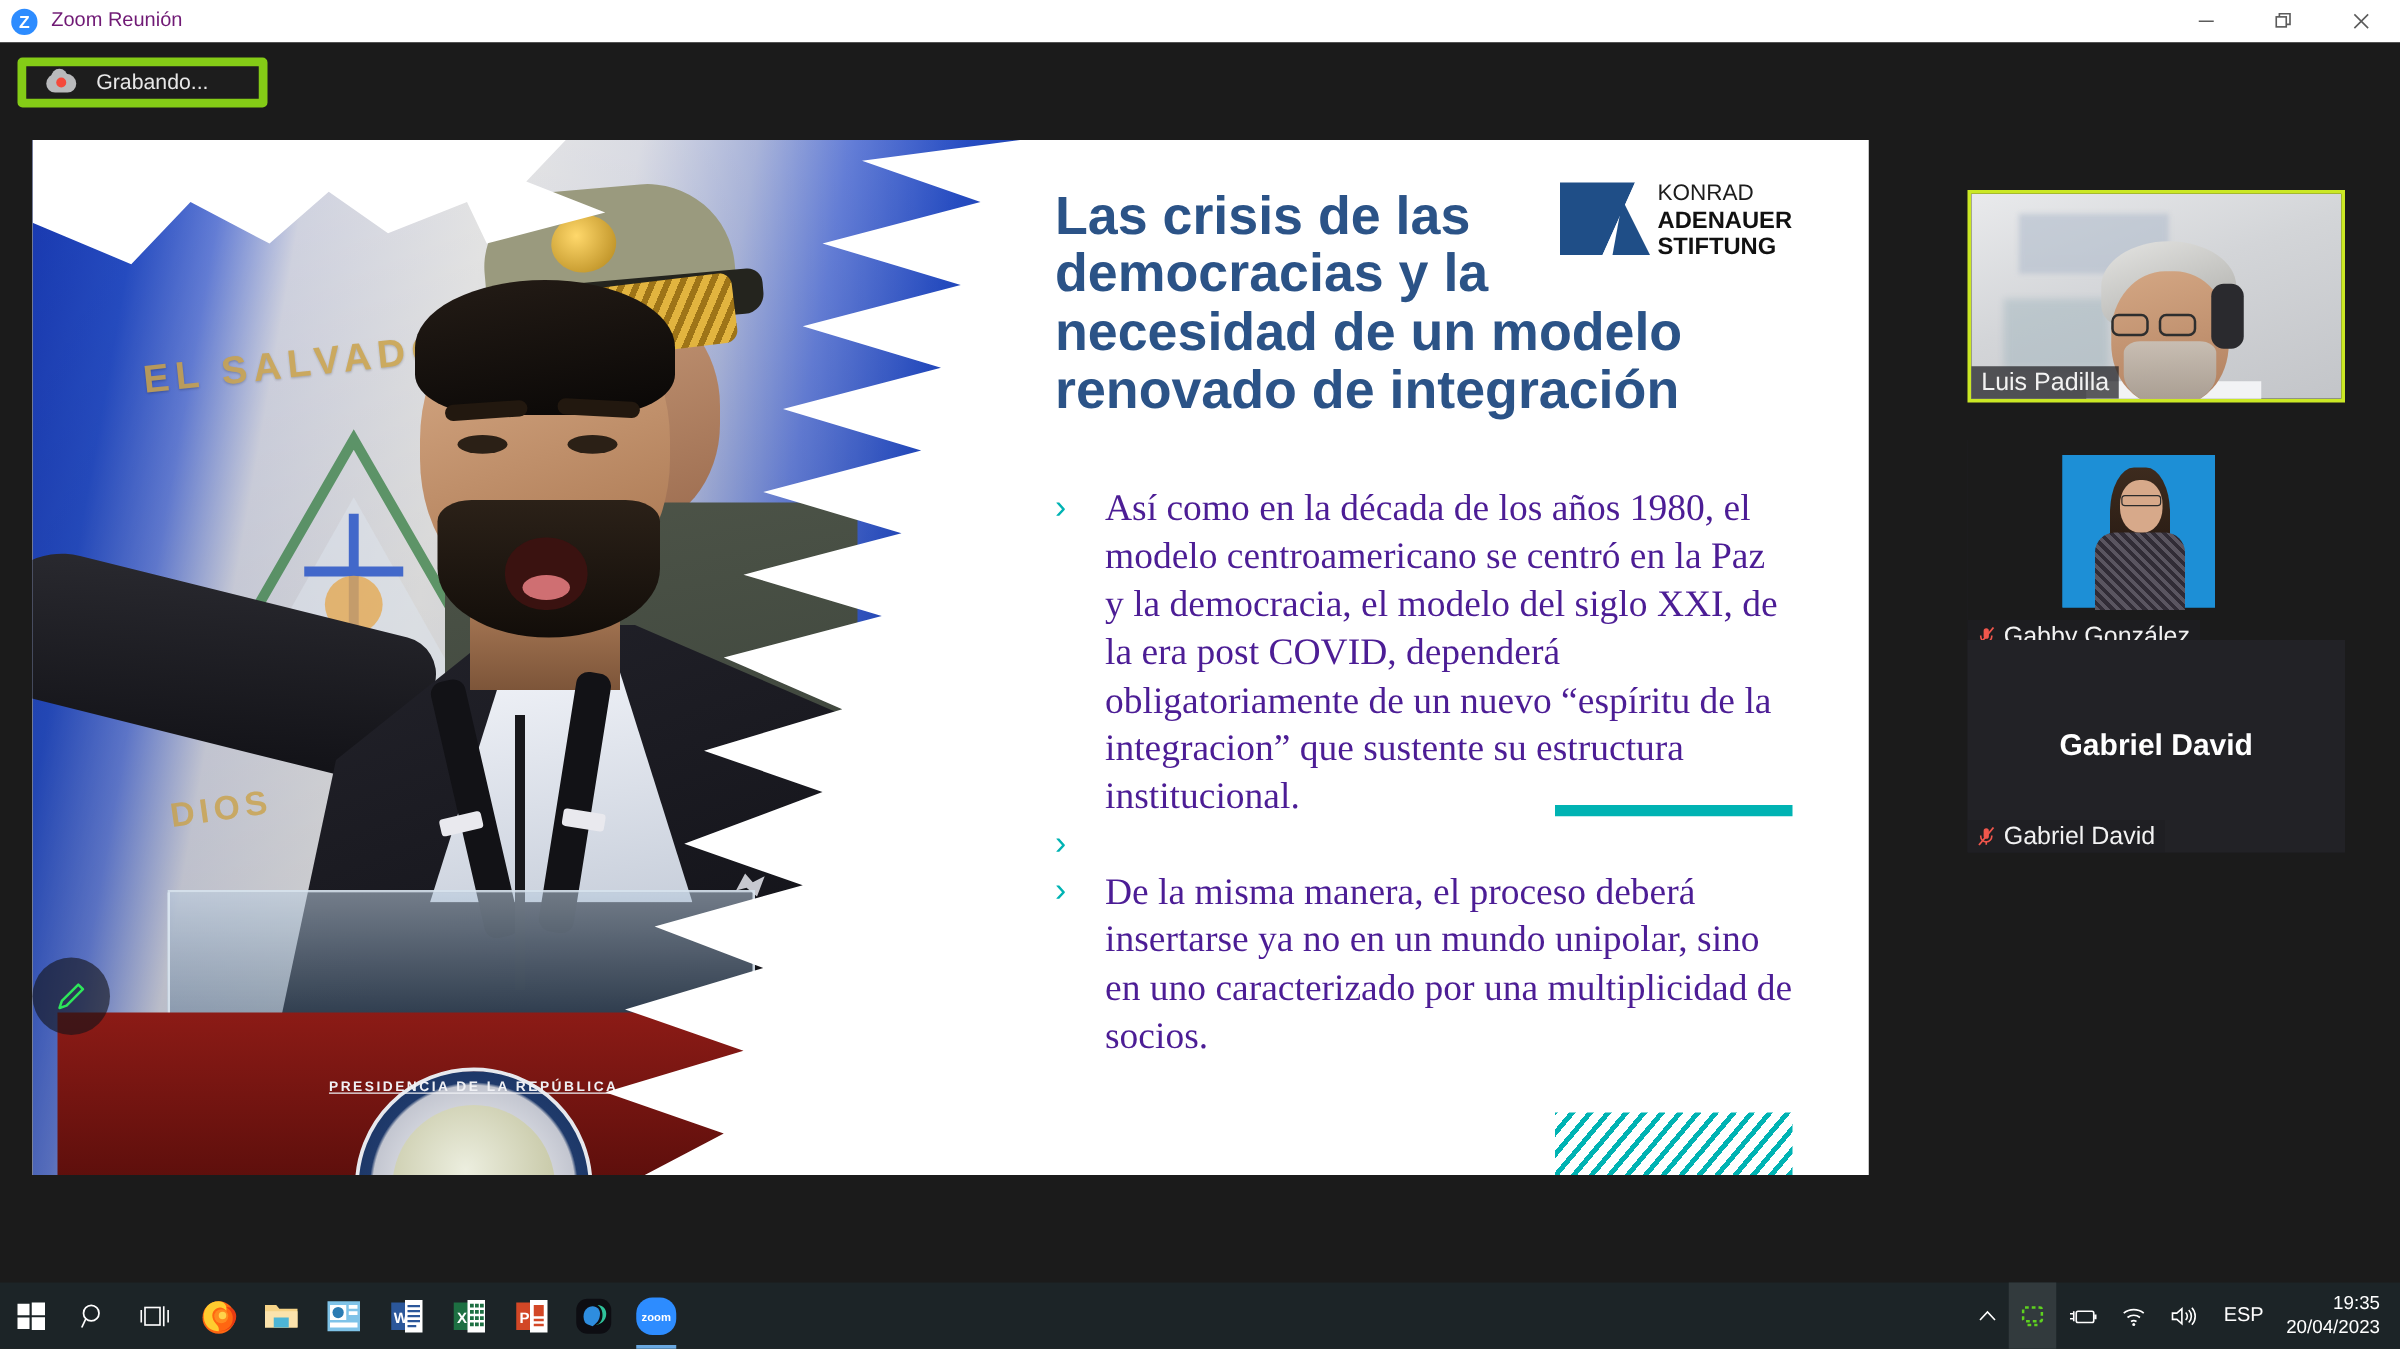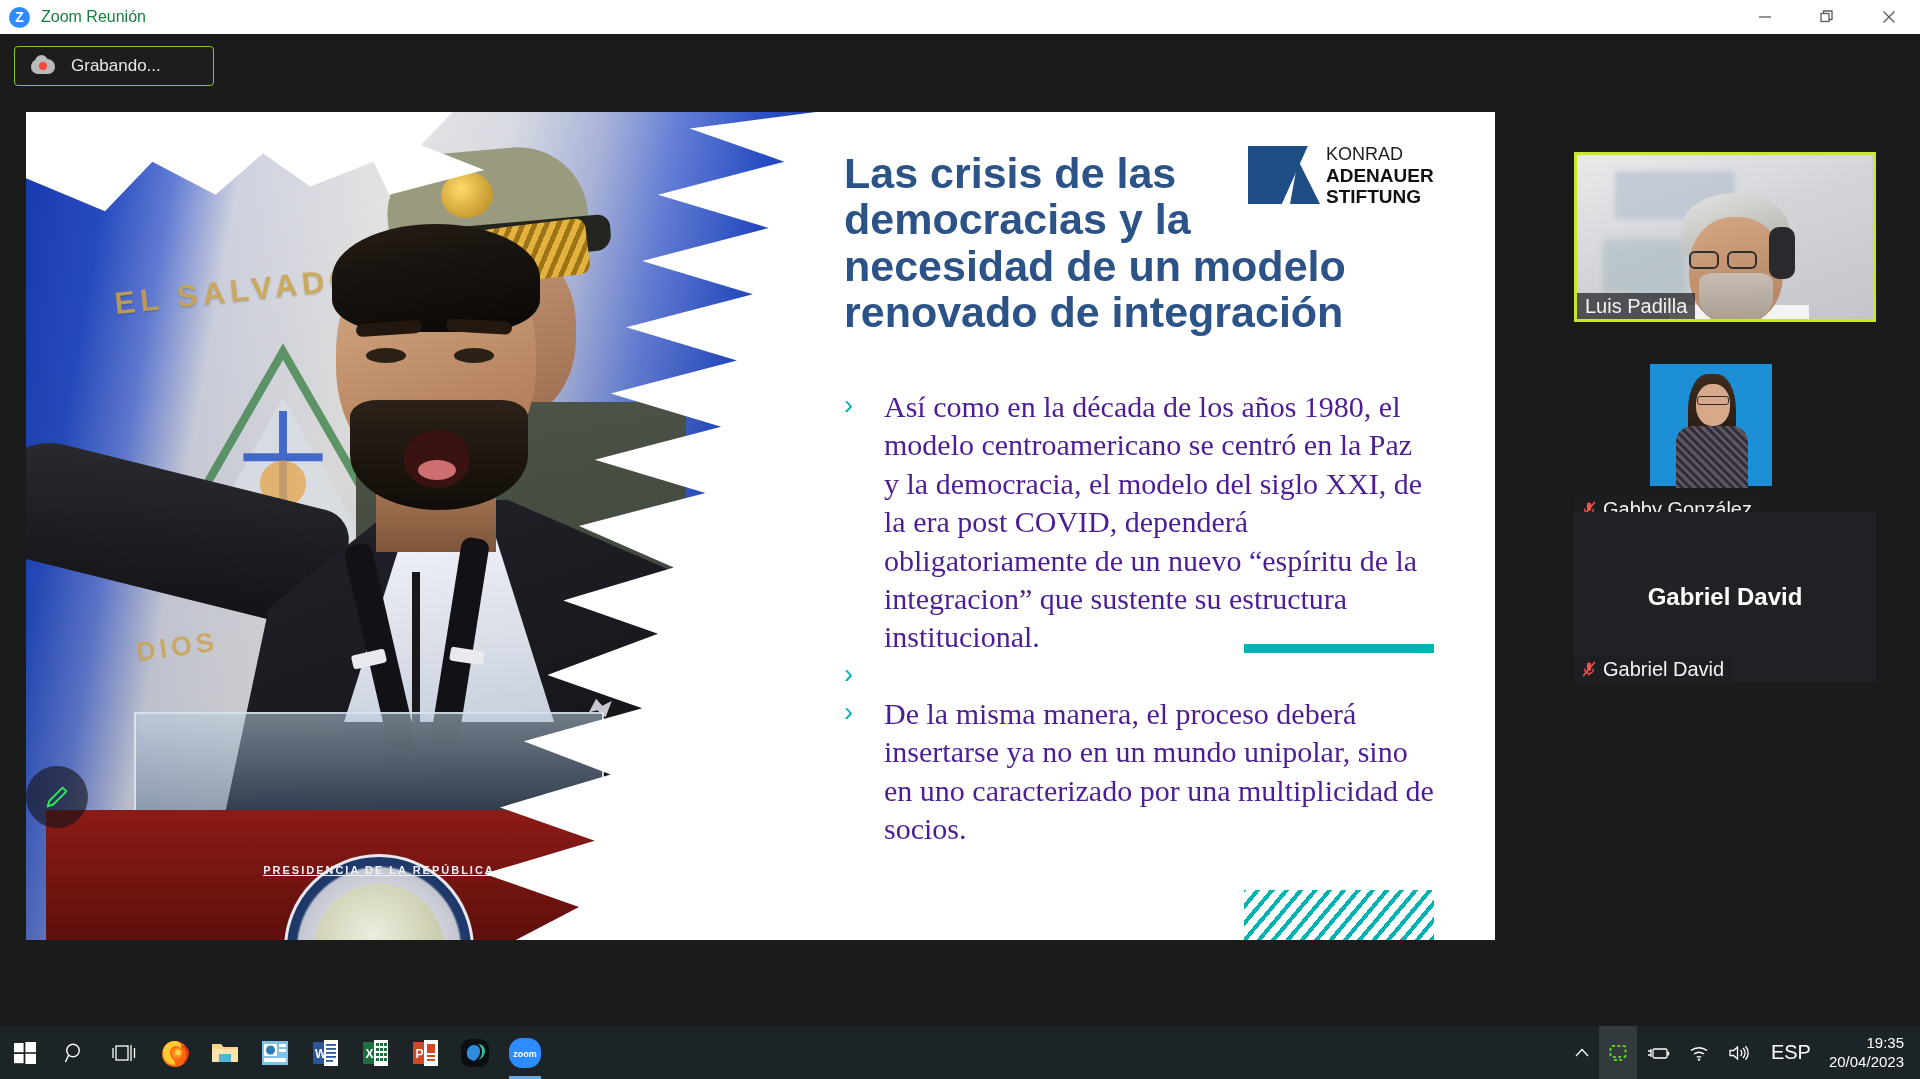--- a/index.html
+++ b/index.html
@@ -18,39 +18,39 @@
   }
   #zoom-logo {
     width: 21px; height: 21px; border-radius: 50%;
     background: #2d8cff; margin-left: 9px;
     display: flex; align-items: center; justify-content: center;
     color: #fff; font-size: 14px; font-weight: bold;
     font-family: "Liberation Sans", sans-serif;
     line-height: 1;
   }
   #win-title {
-    margin-left: 11px; font-size: 16px; color: #15803d;
+    margin-left: 11px; font-size: 16px; color: #701a75;
     font-family: "Liberation Sans", sans-serif;
   }
   #win-controls { margin-left: auto; display: flex; height: 34px; }
   .wbtn {
     width: 62px; height: 34px;
     display: flex; align-items: center; justify-content: center;
   }
   .wbtn svg { display: block; }
 
   
   #recbar {
     position: absolute; left: 0; top: 34px; width: 1920px; height: 62px;
     background: #1b1b1b;
   }
   #rec-btn {
     position: absolute; left: 14px; top: 12px;
     width: 200px; height: 40px;
-    background: #1d1d1d; border: 1px solid #84cc16; border-radius: 4px;
+    background: #1d1d1d; border: 7px solid #84cc16; border-radius: 4px;
     display: flex; align-items: center;
   }
   #rec-icon { margin-left: 16px; width: 24px; height: 18px; position: relative; }
   #rec-icon .cloud {
     position: absolute; left: 0; top: 2px; width: 24px; height: 15px;
     background: #b9babc; border-radius: 9px 9px 8px 8px;
   }
   #rec-icon .cloud:before {
     content: ""; position: absolute; left: 4px; top: -4px;
     width: 13px; height: 13px; background: #b9babc; border-radius: 50%;
@@ -442,21 +442,21 @@
     width: 32px; height: 3px; background: #6aa8e0;
   }
   #tray {
     margin-left: auto; display: flex; align-items: center; height: 53px;
   }
   .tray-item {
     height: 53px; display: flex; align-items: center; justify-content: center;
     padding: 0 9px;
   }
   #tray-lang {
-    color: #ffffff; font-size: 20px; padding: 0 12px;
+    color: #ffffff; font-size: 16px; padding: 0 12px;
     font-family: "Liberation Sans", sans-serif;
   }
   #tray-clock {
     color: #ffffff; font-size: 15px; line-height: 1.25; text-align: right;
     padding: 0 16px 0 6px;
     font-family: "Liberation Sans", sans-serif;
   }
 </style>
 </head>
 <body>

